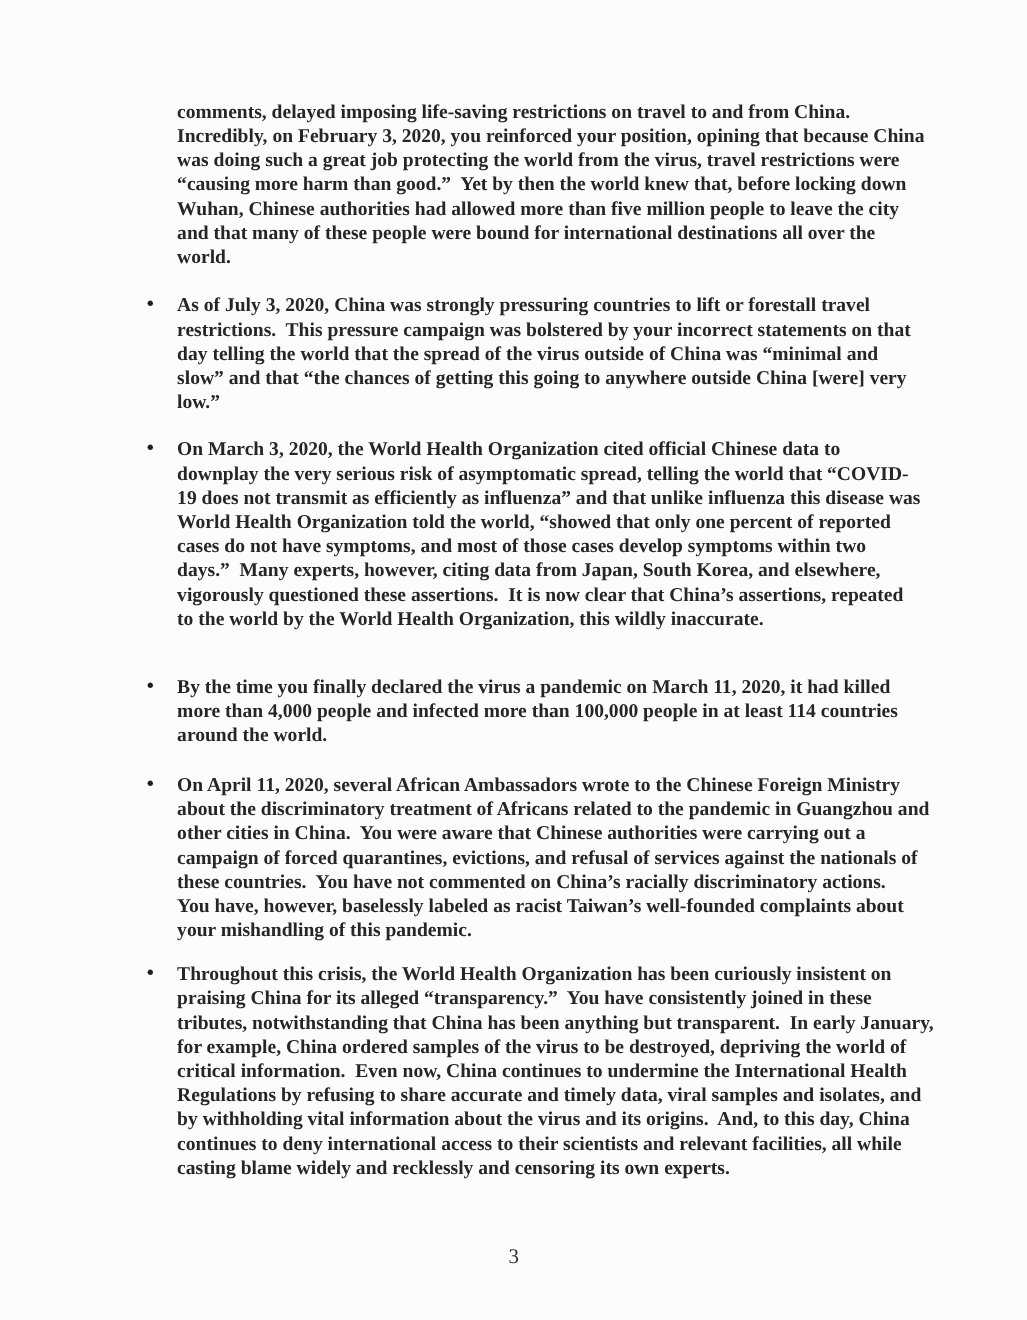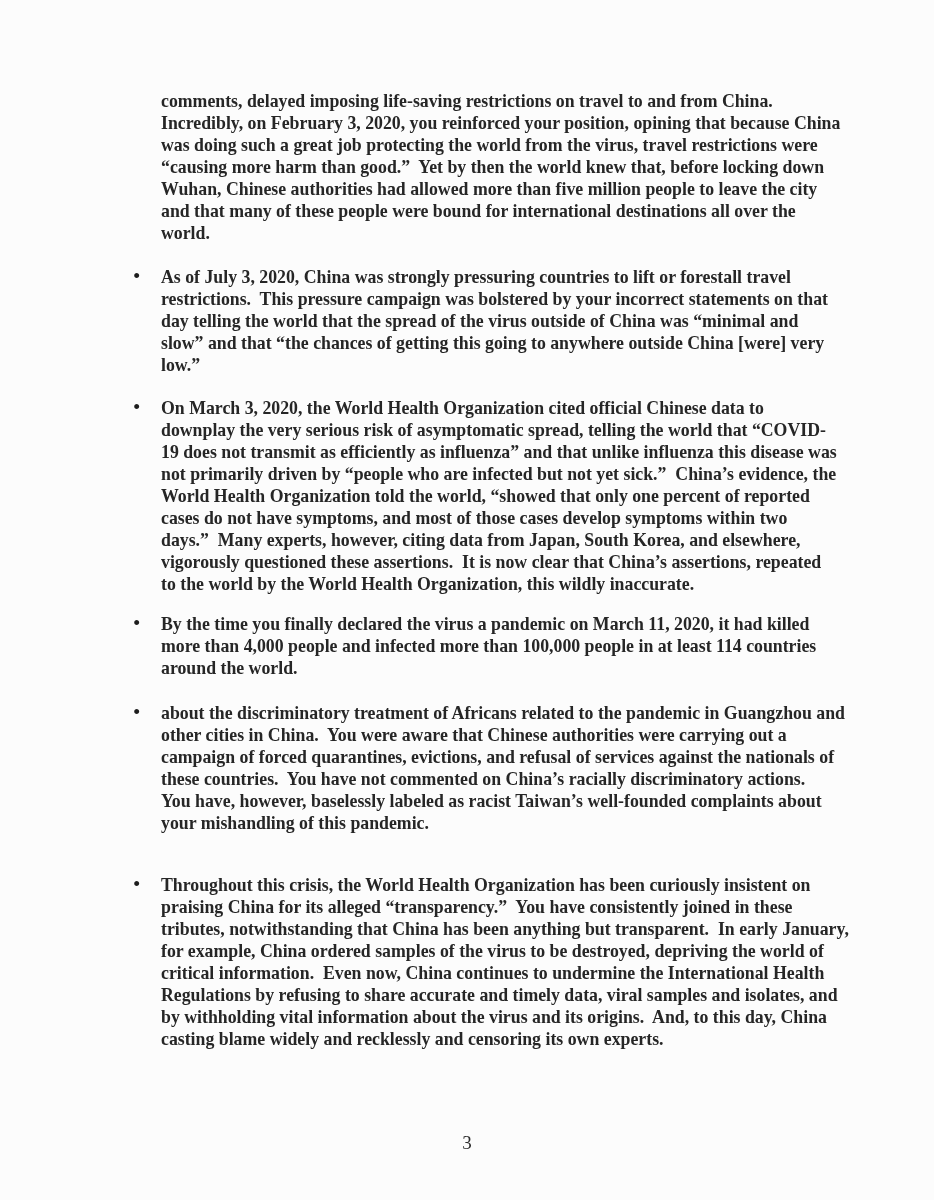--- a/index.html
+++ b/index.html
@@ -72,59 +72,60 @@
         <div class="line">low.”</div>
       </div>
   </div>
 
   <div id="bullet-2" class="block bullet">
     <span class="dot">•</span>
     <div class="bullet-text">
         <div class="line">On March 3, 2020, the World Health Organization cited official Chinese data to</div>
         <div class="line">downplay the very serious risk of asymptomatic spread, telling the world that “COVID-</div>
         <div class="line">19 does not transmit as efficiently as influenza” and that unlike influenza this disease was</div>
-        <div class="line">not primarily driven by “people who are infected but not yet sick.”  China’s evidence, the</div>
         <div class="line">World Health Organization told the world, “showed that only one percent of reported</div>
         <div class="line">cases do not have symptoms, and most of those cases develop symptoms within two</div>
         <div class="line">days.”  Many experts, however, citing data from Japan, South Korea, and elsewhere,</div>
         <div class="line">vigorously questioned these assertions.  It is now clear that China’s assertions, repeated</div>
         <div class="line">to the world by the World Health Organization, this wildly inaccurate.</div>
       </div>
   </div>
 
   <div id="bullet-3" class="block bullet">
     <span class="dot">•</span>
     <div class="bullet-text">
         <div class="line">By the time you finally declared the virus a pandemic on March 11, 2020, it had killed</div>
         <div class="line">more than 4,000 people and infected more than 100,000 people in at least 114 countries</div>
         <div class="line">around the world.</div>
       </div>
   </div>
 
   <div id="bullet-4" class="block bullet">
     <span class="dot">•</span>
     <div class="bullet-text">
+        <div class="line">On April 11, 2020, several African Ambassadors wrote to the Chinese Foreign Ministry</div>
         <div class="line">about the discriminatory treatment of Africans related to the pandemic in Guangzhou and</div>
         <div class="line">other cities in China.  You were aware that Chinese authorities were carrying out a</div>
         <div class="line">campaign of forced quarantines, evictions, and refusal of services against the nationals of</div>
         <div class="line">these countries.  You have not commented on China’s racially discriminatory actions.</div>
         <div class="line">You have, however, baselessly labeled as racist Taiwan’s well-founded complaints about</div>
         <div class="line">your mishandling of this pandemic.</div>
       </div>
   </div>
 
   <div id="bullet-5" class="block bullet">
     <span class="dot">•</span>
     <div class="bullet-text">
         <div class="line">Throughout this crisis, the World Health Organization has been curiously insistent on</div>
         <div class="line">praising China for its alleged “transparency.”  You have consistently joined in these</div>
         <div class="line">tributes, notwithstanding that China has been anything but transparent.  In early January,</div>
         <div class="line">for example, China ordered samples of the virus to be destroyed, depriving the world of</div>
         <div class="line">critical information.  Even now, China continues to undermine the International Health</div>
         <div class="line">Regulations by refusing to share accurate and timely data, viral samples and isolates, and</div>
         <div class="line">by withholding vital information about the virus and its origins.  And, to this day, China</div>
+        <div class="line">continues to deny international access to their scientists and relevant facilities, all while</div>
         <div class="line">casting blame widely and recklessly and censoring its own experts.</div>
       </div>
   </div>
 
   <div class="page-number">3</div>
 
 </div>
 
 </body></html>

